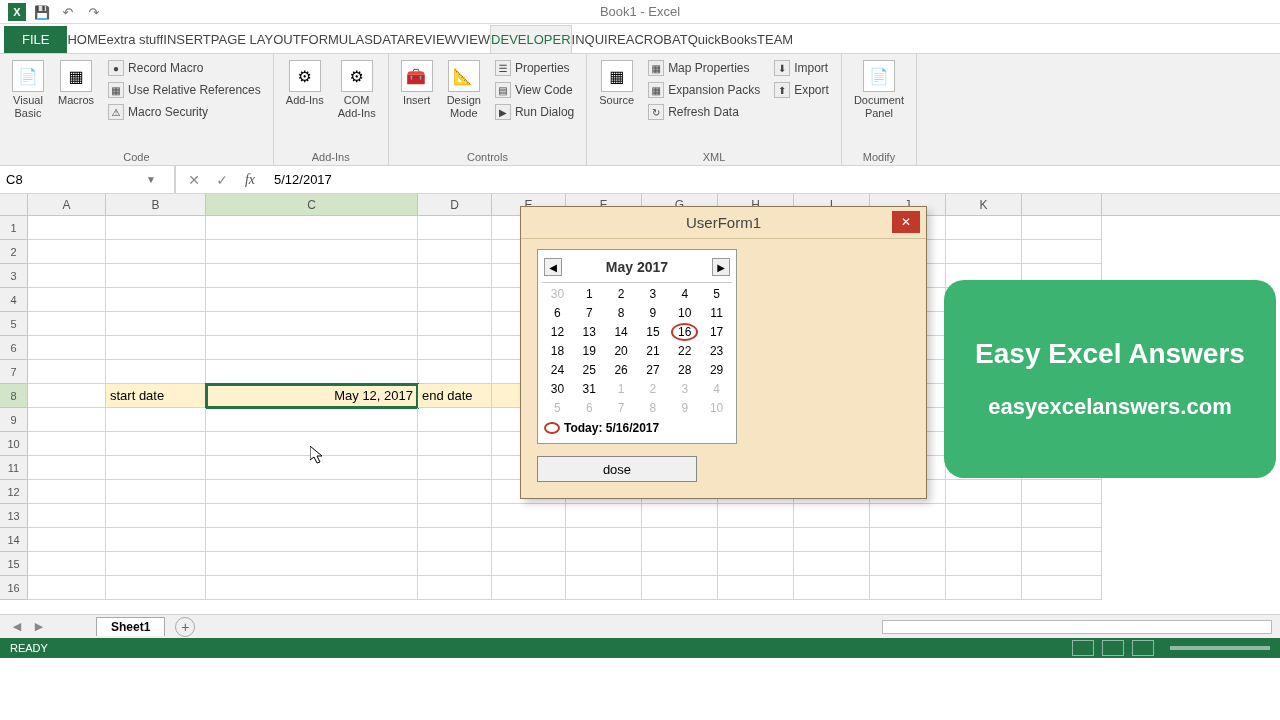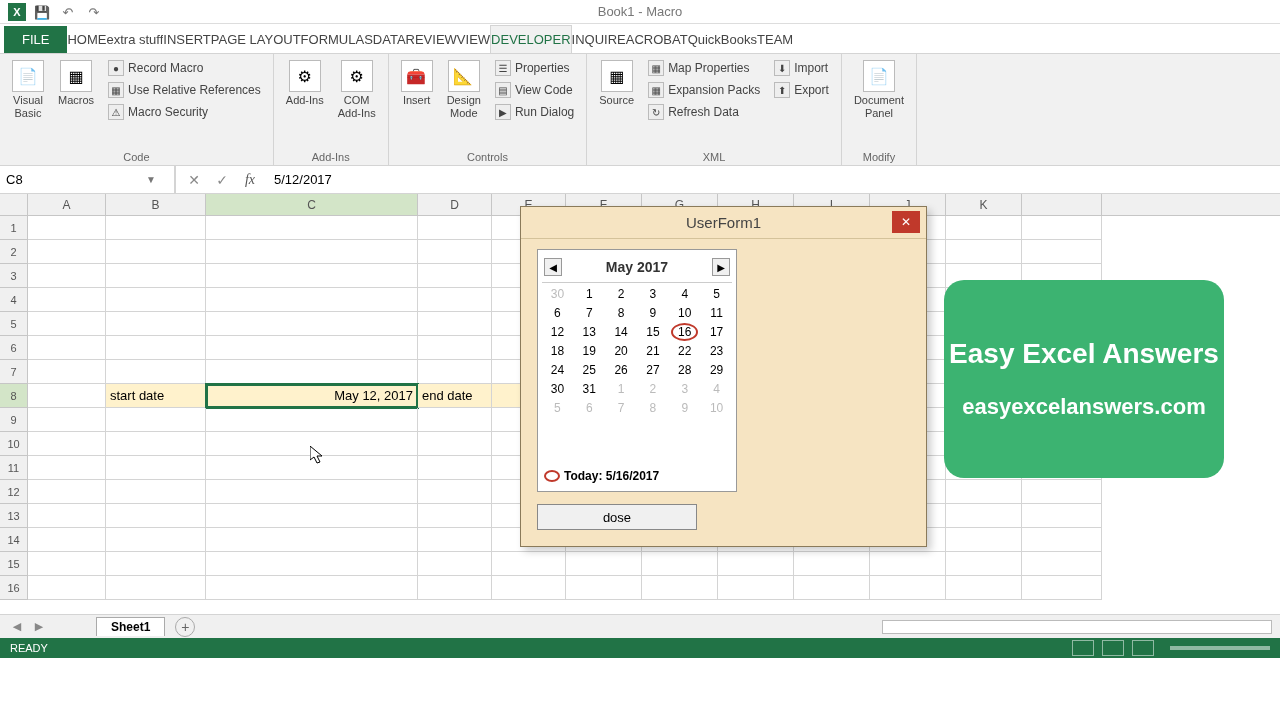--- a/index.html
+++ b/index.html
@@ -71,26 +71,26 @@
 .uf-body { padding: 10px 16px 16px; }
 .calendar { background: #fff; border: 1px solid #999; width: 200px; padding: 4px; }
 .cal-header { display: flex; justify-content: space-between; align-items: center; padding: 4px 2px; }
 .cal-nav { width: 18px; height: 18px; border: 1px solid #999; background: #f0f0f0; font-size: 10px; display: flex; align-items: center; justify-content: center; cursor: pointer; }
 .cal-month { font-size: 14px; font-weight: bold; color: #333; }
 .cal-grid { display: grid; grid-template-columns: repeat(6, 1fr); gap: 1px; font-size: 12px; text-align: center; }
 .cal-day { padding: 2px 0; cursor: pointer; }
 .cal-day.gray { color: #bbb; }
 .cal-day.today { position: relative; }
 .cal-day.today::before { content: ''; position: absolute; top: 0; left: 2px; right: 2px; bottom: 0; border: 2px solid #c0392b; border-radius: 50%; }
-.cal-today { font-size: 12px; padding: 4px 2px; display: flex; align-items: center; gap: 4px; font-weight: bold; margin-top: 48px; }
+.cal-today { font-size: 12px; padding: 4px 2px; display: flex; align-items: center; gap: 4px; font-weight: bold; }
 .today-icon { width: 16px; height: 12px; border: 2px solid #c0392b; border-radius: 50%; }
 .form-btn { margin-top: 12px; width: 160px; height: 26px; background: #f0f0f0; border: 1px solid #888; font-size: 13px; cursor: pointer; }
 
 
-.overlay-card { position: absolute; top: 280px; left: 944px; width: 280px; height: 198px; background: #3cb371; border-radius: 20px; color: #fff; display: flex; flex-direction: column; align-items: center; justify-content: center; gap: 24px; font-family: Georgia, serif; }
+.overlay-card { position: absolute; top: 280px; left: 944px; width: 332px; height: 198px; background: #3cb371; border-radius: 20px; color: #fff; display: flex; flex-direction: column; align-items: center; justify-content: center; gap: 24px; font-family: Georgia, serif; }
 .overlay-card .line1 { font-size: 28px; font-weight: bold; }
 .overlay-card .line2 { font-size: 22px; font-weight: bold; }
 
 
 .cursor { position: absolute; top: 446px; left: 310px; width: 16px; height: 20px; pointer-events: none; }
 .cursor svg { width: 100%; height: 100%; }
 
 
 .cA { width: 78px; } .cB { width: 100px; } .cC { width: 212px; } .cD { width: 74px; }
 .cE { width: 74px; } .cF { width: 76px; } .cG { width: 76px; } .cH { width: 76px; }
@@ -105,21 +105,21 @@
     <div class="qat-btn">
         <span>💾</span>
       </div>
     <div class="qat-btn">
         <span>↶</span>
       </div>
     <div class="qat-btn">
         <span>↷</span>
       </div>
   </div>
-  <span>Book1 - Macro</span>
+  <span>Book1 - Excel</span>
 </div>
 
 <div class="ribbon-tabs">
   <div class="file-tab">FILE</div>
   <div class="ribbon-tab">HOME</div>
   <div class="ribbon-tab">extra stuff</div>
   <div class="ribbon-tab">INSERT</div>
   <div class="ribbon-tab">PAGE LAYOUT</div>
   <div class="ribbon-tab">FORMULAS</div>
   <div class="ribbon-tab">DATA</div>

